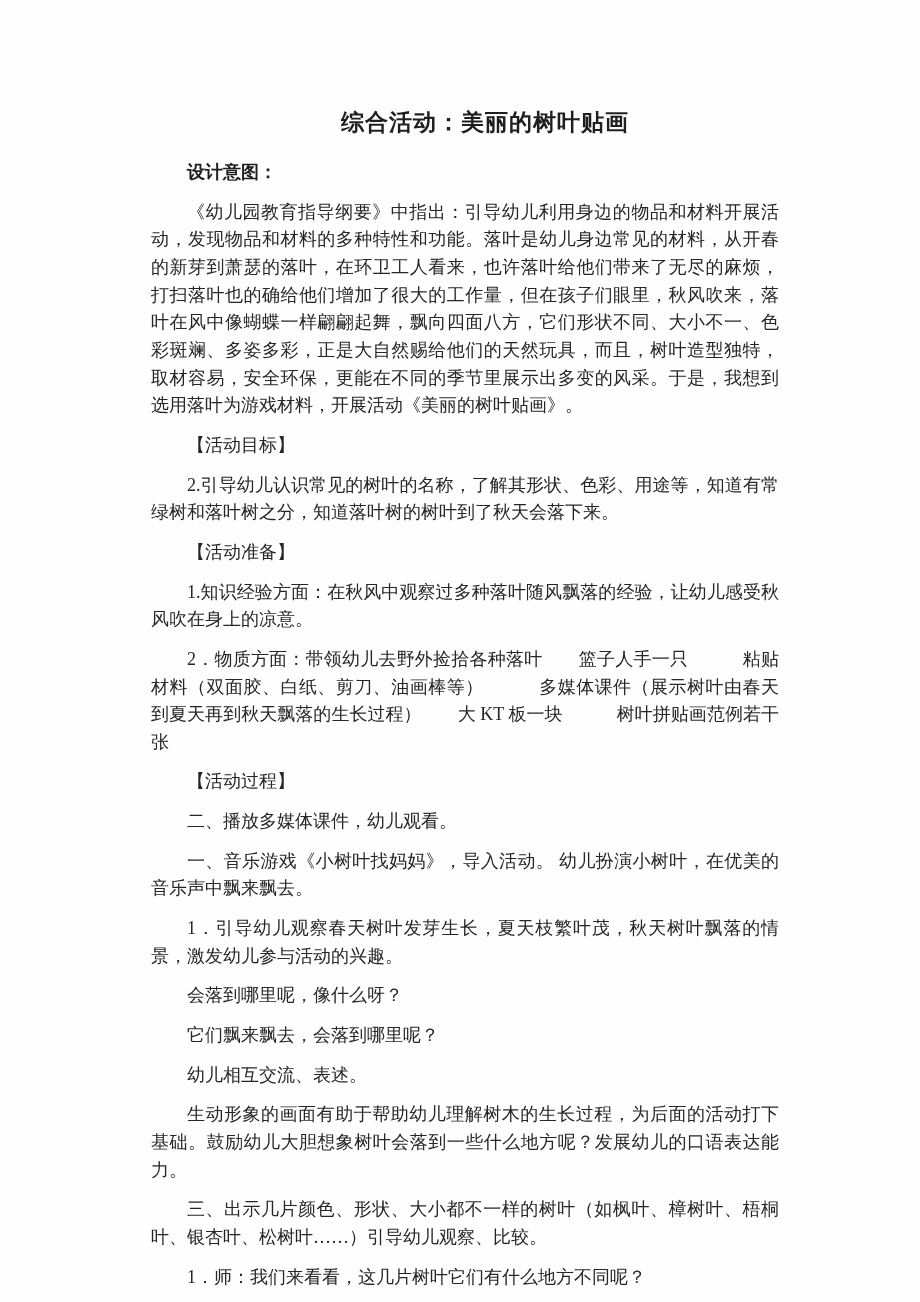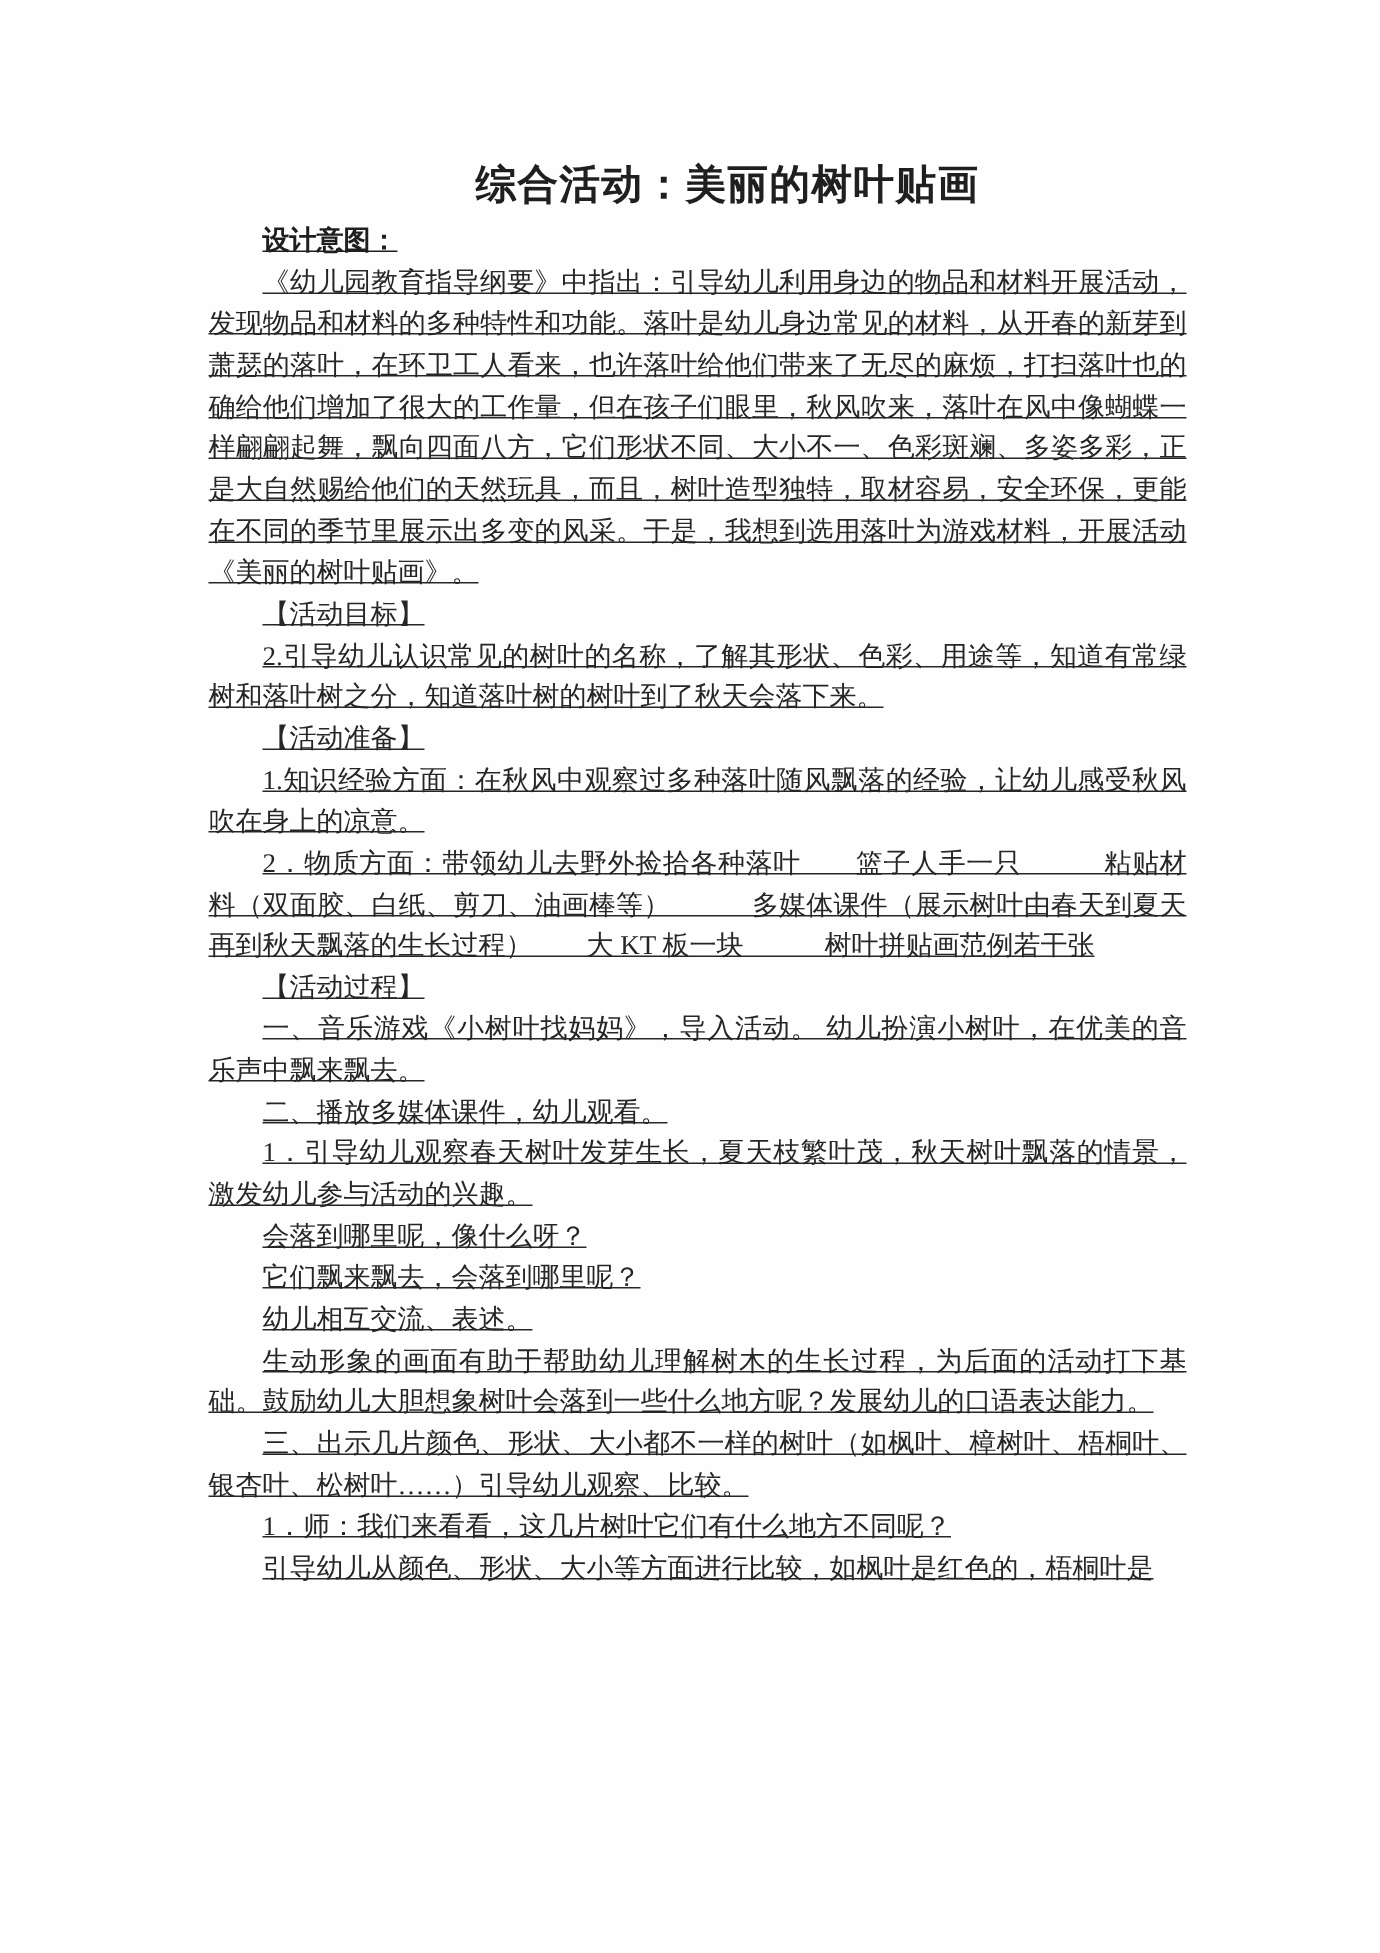--- a/index.html
+++ b/index.html
@@ -17,63 +17,62 @@
     color: #262626;
   }
   .doc-title {
     position: absolute;
     left: 139px;
     top: 103px;
     width: 652px;
     margin: 0;
     text-align: center;
     text-indent: 40px;
-    font-size: 27px;
+    font-size: 23px;
     line-height: 40px;
     font-weight: 700;
     color: #1f1f1f;
     letter-spacing: 1px;
   }
   .doc-body {
     position: absolute;
     left: 139px;
     top: 147px;
     width: 652px;
   }
   .para {
-    margin: 0;
+    margin: 12px;
     font-size: 18px;
     line-height: 27.65px;
     text-align: justify;
     text-indent: 2em;
     word-break: break-all;
     color: #262626;
-    text-decoration: underline;
   }
   .para.bold {
     font-weight: 700;
     color: #1f1f1f;
   }
 </style>
 </head>
 <body>
 
 <div class="page">
   <h1 class="doc-title">综合活动：美丽的树叶贴画</h1>
   <div class="doc-body">
       <p class="para bold">设计意图：</p>
       <p class="para">《幼儿园教育指导纲要》中指出：引导幼儿利用身边的物品和材料开展活动，发现物品和材料的多种特性和功能。落叶是幼儿身边常见的材料，从开春的新芽到萧瑟的落叶，在环卫工人看来，也许落叶给他们带来了无尽的麻烦，打扫落叶也的确给他们增加了很大的工作量，但在孩子们眼里，秋风吹来，落叶在风中像蝴蝶一样翩翩起舞，飘向四面八方，它们形状不同、大小不一、色彩斑斓、多姿多彩，正是大自然赐给他们的天然玩具，而且，树叶造型独特，取材容易，安全环保，更能在不同的季节里展示出多变的风采。于是，我想到选用落叶为游戏材料，开展活动《美丽的树叶贴画》。</p>
       <p class="para">【活动目标】</p>
       <p class="para">2.引导幼儿认识常见的树叶的名称，了解其形状、色彩、用途等，知道有常绿树和落叶树之分，知道落叶树的树叶到了秋天会落下来。</p>
       <p class="para">【活动准备】</p>
       <p class="para">1.知识经验方面：在秋风中观察过多种落叶随风飘落的经验，让幼儿感受秋风吹在身上的凉意。</p>
       <p class="para">2．物质方面：带领幼儿去野外捡拾各种落叶　　篮子人手一只　　　粘贴材料（双面胶、白纸、剪刀、油画棒等）　　　多媒体课件（展示树叶由春天到夏天再到秋天飘落的生长过程）　　大 KT 板一块　　　树叶拼贴画范例若干张</p>
       <p class="para">【活动过程】</p>
+      <p class="para">二、播放多媒体课件，幼儿观看。</p>
       <p class="para">一、音乐游戏《小树叶找妈妈》，导入活动。 幼儿扮演小树叶，在优美的音乐声中飘来飘去。</p>
-      <p class="para">二、播放多媒体课件，幼儿观看。</p>
       <p class="para">1．引导幼儿观察春天树叶发芽生长，夏天枝繁叶茂，秋天树叶飘落的情景，激发幼儿参与活动的兴趣。</p>
       <p class="para">会落到哪里呢，像什么呀？</p>
       <p class="para">它们飘来飘去，会落到哪里呢？</p>
       <p class="para">幼儿相互交流、表述。</p>
       <p class="para">生动形象的画面有助于帮助幼儿理解树木的生长过程，为后面的活动打下基础。鼓励幼儿大胆想象树叶会落到一些什么地方呢？发展幼儿的口语表达能力。</p>
       <p class="para">三、出示几片颜色、形状、大小都不一样的树叶（如枫叶、樟树叶、梧桐叶、银杏叶、松树叶……）引导幼儿观察、比较。</p>
       <p class="para">1．师：我们来看看，这几片树叶它们有什么地方不同呢？</p>
       <p class="para">引导幼儿从颜色、形状、大小等方面进行比较，如枫叶是红色的，梧桐叶是</p>
     </div>
 </div>

